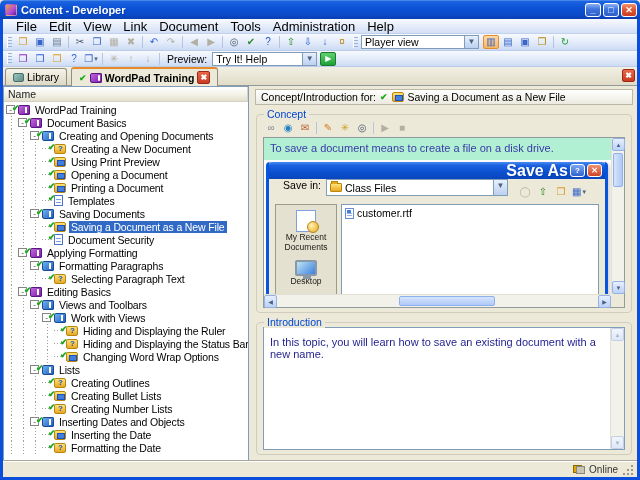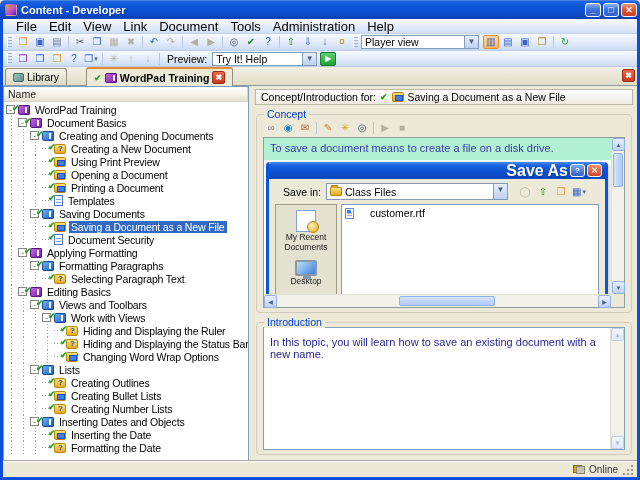--- a/index.html
+++ b/index.html
@@ -36,21 +36,21 @@
   .tb-sep { width:1px; height:12px; background:#B5C4E0; margin:0 2px; flex:0 0 auto; }
   .tb-label { font-size:10.5px; padding:0 4px; }
   .combo { height:14px; background:#fff; border:1px solid #7F9DB9; display:flex; align-items:center; font-size:10.5px; }
   .combo .cval { flex:1; padding:0 3px; white-space:nowrap; overflow:hidden; }
   .combo .cdd { width:14px; height:100%; background:linear-gradient(180deg,#E8F0FC,#BCD0F0); border-left:1px solid #7F9DB9;
     color:#4D6185; font-size:8px; text-align:center; line-height:12px; }
   .go-btn { width:16px; height:14px; margin-left:2px; border-radius:2px; border:1px solid #1C7A2E;
     background:linear-gradient(180deg,#5FD16F,#1FA037); color:#fff; font-size:8px; text-align:center; line-height:12px; }
 
   
-  .tabstrip { height:19px; display:flex; align-items:flex-end; padding:0 2px; gap:19px;
+  .tabstrip { height:19px; display:flex; align-items:flex-end; padding:0 2px; gap:4px;
     background:linear-gradient(180deg,#F2F0E4,#E0DCC8); border-bottom:1px solid #919B9C; }
   .tab { height:17px; display:flex; align-items:center; gap:3px; padding:0 7px; font-size:10.5px;
     border:1px solid #928F7E; border-bottom:none; border-radius:3px 3px 0 0;
     background:linear-gradient(180deg,#F5F3E9,#DDD9C6); }
   .tab.active { background:#ECE9D8; border-top:2px solid #E68B2C; font-weight:bold; height:19px; margin-bottom:-1px; }
   .lib-icon { width:11px; height:9px; border-radius:2px; background:linear-gradient(135deg,#9CC4C0,#5E8E8A); border:1px solid #4A6E6B; }
   .check { color:#1CA81C; font-size:9px; font-weight:bold; text-shadow:0 0 1px #fff; }
   .book { width:12px; height:10px; border-radius:2px 1px 1px 2px; position:relative; }
   .book::after { content:""; position:absolute; right:1px; top:1px; bottom:1px; width:2px; background:#fff; border-radius:1px; }
   .book.purple { background:linear-gradient(135deg,#C266E0,#7A1EA8); border:1px solid #5A1680; }
@@ -117,38 +117,38 @@
 
   
   .dialog { position:absolute; left:2px; top:24px; width:342px; height:260px; border:3px solid #0855DD; border-top:none;
     border-radius:4px 4px 0 0; background:#ECE9D8; box-shadow:2px 2px 4px #00000033; }
   .dlg-title { height:17px; border-radius:3px 3px 0 0; display:flex; align-items:center; padding:0 3px 0 6px;
     background:linear-gradient(180deg,#4A8AF0 0%,#1B63E0 20%,#0B50CF 60%,#0A46BC 100%); }
   .dlg-title .t { flex:1; color:#fff; font-size:16px; font-weight:bold; text-shadow:1px 1px 1px #0B3FB0;text-align:right; }
   .dlg-btn { width:15px; height:13px; border:1px solid #fff; border-radius:3px; color:#fff; font-size:8px; font-weight:bold;
     line-height:11px; text-align:center; margin-left:2px; background:linear-gradient(180deg,#7DA7F0,#2E63CF); }
   .dlg-btn.close { background:linear-gradient(180deg,#F0926F,#D04428); }
-  .savein-row { height:25px; display:flex; align-items:center; padding:0 6px; gap:5px; }
+  .savein-row { height:25px; display:flex; padding:0 6px; gap:5px; }
   .savein-label { font-size:10.5px; width:46px; text-align:right; }
   .savein-combo { width:182px; height:17px; }
   .folder-ico { width:12px; height:9px; margin-left:3px; border-radius:1px; position:relative; flex:0 0 auto;
     background:linear-gradient(180deg,#FFE27A,#E8A820); border:1px solid #B8860B; }
   .folder-ico::before { content:""; position:absolute; top:-3px; left:0; width:5px; height:2px; background:#E8A820; border:1px solid #B8860B; border-bottom:none; }
   .dlg-nav { display:flex; align-items:center; gap:2px; margin-left:4px; }
   .dlg-body { display:flex; height:210px; padding:0 6px 6px; gap:4px; }
   .places { width:62px; background:#E4E1D0; border:1px solid #9C9A8A; display:flex; flex-direction:column; align-items:center; padding-top:5px; gap:7px; }
   .place { display:flex; flex-direction:column; align-items:center; gap:1px; }
   .place .plabel { font-size:8.5px; text-align:center; line-height:1.15; color:#21201C; }
   .pic-recent { width:20px; height:22px; background:#fff; border:1px solid #7E9FE0; position:relative; }
   .pic-recent::after { content:""; position:absolute; right:-4px; bottom:-2px; width:10px; height:10px; border-radius:50%;
     background:radial-gradient(circle at 35% 35%,#FFF2B3,#E8A820); border:1px solid #B8860B; }
   .pic-desktop { width:22px; height:16px; border-radius:2px; background:linear-gradient(135deg,#BEE6F2,#3E7FE0); border:2px solid #8898A8; position:relative; }
   .pic-desktop::after { content:""; position:absolute; left:6px; bottom:-5px; width:8px; height:3px; background:#8898A8; }
   .filearea { flex:1; background:#fff; border:1px solid #7F9DB9; padding:2px 3px; }
-  .file-item { display:flex; align-items:center; gap:16px; font-size:10.5px; }
+  .file-item { display:flex; align-items:center; gap:3px; font-size:10.5px; }
   .file-ico { width:9px; height:11px; background:#fff; border:1px solid #6A8CCF; position:relative; flex:0 0 auto; }
   .file-ico::before { content:""; position:absolute; left:1px; top:1px; width:4px; height:4px; background:#3E7FE0; }
   .file-ico::after { content:""; position:absolute; left:1px; bottom:2px; right:1px; height:3px;
     background:repeating-linear-gradient(180deg,#9AB0DC 0 1px,transparent 1px 2px); }
 
   
   .intro-fs { flex:1; margin-bottom:6px; display:flex; }
   .intro-box { flex:1; background:#fff; border:1px solid #7F9DB9; display:flex; }
   .intro-text { flex:1; font-size:11px; color:#1F1F8F; padding:8px 6px; }
 

